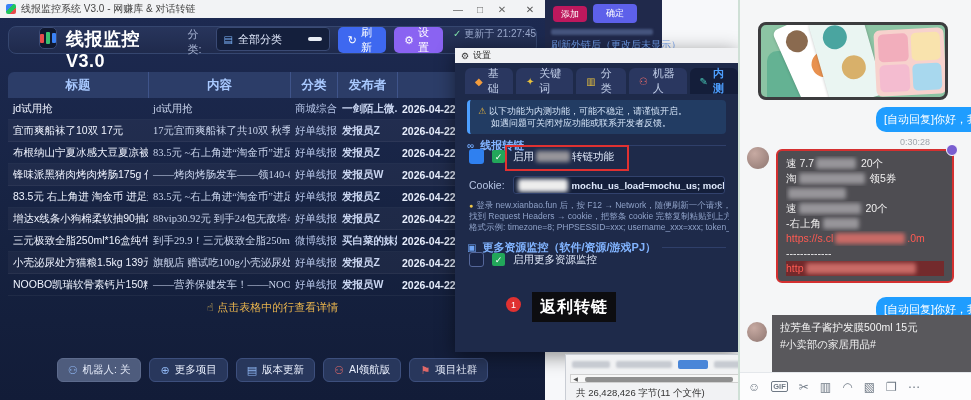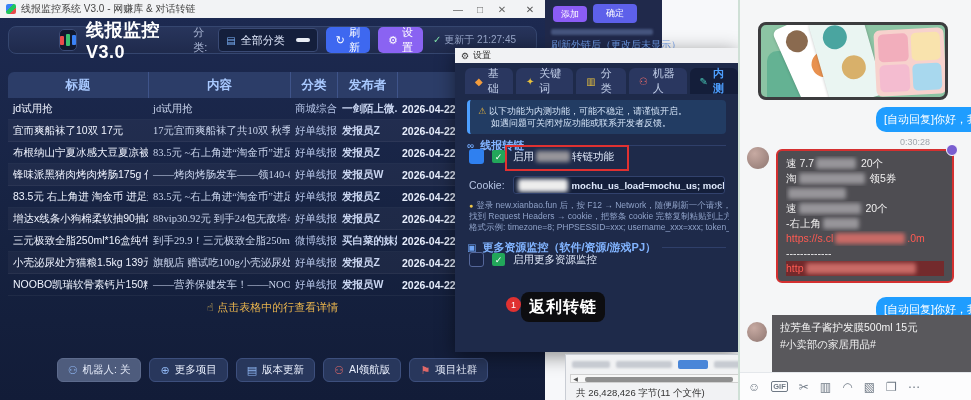--- a/index.html
+++ b/index.html
@@ -5,21 +5,21 @@
   html,body{margin:0;padding:0;background:#e8ebef;font-family:"Liberation Sans","DejaVu Sans",sans-serif;}
   #stage{position:relative;width:971px;height:400px;overflow:hidden;background:#f7f8fa;}
   *{box-sizing:border-box;}
   
   .app{position:absolute;left:0;top:0;width:545px;height:400px;background:linear-gradient(180deg,#1d2a52 0%,#16224199 60%,#121c38 100%),#16223f;}
   .titlebar{position:absolute;left:0;top:0;width:515px;height:18px;background:#f2f3f5;display:flex;align-items:center;padding:0 6px;font-size:10px;color:#444;}
   .titlebar .tico{width:10px;height:10px;border-radius:2px;background:linear-gradient(135deg,#3b82f6 0 40%,#22c55e 40% 70%,#e84b4b 70%);margin-right:5px;flex:0 0 auto;}
   .wbtns{margin-left:auto;display:flex;gap:8px;color:#666;font-size:10px;}
   .wbtns span{width:14px;text-align:center;cursor:default;}
   .minibar{position:absolute;left:515px;top:0;width:30px;height:18px;background:#f2f3f5;display:flex;align-items:center;justify-content:center;font-size:10px;color:#555;}
-  .hcard{position:absolute;left:8px;top:26px;width:529px;height:28px;border-radius:8px;background:linear-gradient(180deg,#28355c,#1f2a4c);border:1px solid #35466f;display:flex;align-items:center;padding:0 20px;}
+  .hcard{position:absolute;left:8px;top:26px;width:529px;height:28px;border-radius:8px;background:linear-gradient(180deg,#28355c,#1f2a4c);border:1px solid #35466f;display:flex;padding:0 0;}
   .logo{width:22px;height:22px;border-radius:5px;background:#10182f;border:1px solid #3a4a75;display:flex;align-items:center;justify-content:center;gap:2px;margin-left:30px;}
   .logo i{display:block;width:4px;height:12px;border-radius:1px;}
   .logo i:nth-child(1){background:#e84b4b;height:9px;}
   .logo i:nth-child(2){background:#39c06f;}
   .logo i:nth-child(3){background:#3b82f6;height:10px;}
   .apptitle{color:#fff;font-size:18px;font-weight:bold;margin-left:9px;letter-spacing:.5px;}
   .catlabel{color:#aab6d4;font-size:11px;margin-left:26px;}
   .dropdown{margin-left:8px;width:138px;height:24px;background:#141f3c;border:1px solid #3a4a75;border-radius:4px;display:flex;align-items:center;padding:0 7px;gap:5px;}
   .dropdown .dico{color:#7ab0f5;font-size:10px;}
   .dropdown .dval{color:#dfe7fa;font-size:11px;}
@@ -45,21 +45,21 @@
   .hint{position:absolute;left:8px;top:300px;width:529px;text-align:center;font-size:11px;color:#ecb64e;}
   .hint .hico{color:#f4c95d;margin-right:4px;}
   .btoolbar{position:absolute;left:8px;top:358px;width:529px;display:flex;justify-content:center;gap:8px;}
   .pill{height:24px;border-radius:6px;background:#28375c;border:1px solid #3d4f7d;color:#e6ecfa;font-size:10.5px;display:flex;align-items:center;gap:5px;padding:0 10px;cursor:default;}
   .pill-first{background:#4e5c7d;border-color:#5d6b8d;}
   .pico{font-size:11px;color:#8fb6f2;}
   .pill:nth-child(4) .pico,.pill:nth-child(5) .pico{color:#e06868;}
   
   .fragment{position:absolute;left:545px;top:0;width:117px;height:50px;background:#20294b;}
   .fragbtn{position:absolute;border-radius:4px;color:#fff;font-size:9px;display:flex;align-items:center;justify-content:center;}
-  .fragbtn.b1{left:8px;top:6px;width:34px;height:16px;background:#8b5cf6;font-family:Liberation Serif, serif;}
+  .fragbtn.b1{left:8px;top:6px;width:34px;height:16px;background:#be185d;font-family:Liberation Serif, serif;}
   .fragbtn.b2{left:48px;top:4px;width:44px;height:19px;background:#5d60ea;}
   .fragstrip{position:absolute;left:6px;top:29px;width:102px;height:6px;background:#46557e;border-radius:2px;filter:blur(1px);}
   .fraglink{position:absolute;left:6px;top:38px;font-size:10px;color:#6f9ce8;white-space:nowrap;}
   
   .dialog{position:absolute;left:455px;top:48px;width:283px;height:304px;background:#1e2a4a;box-shadow:0 4px 18px rgba(0,0,0,.45);}
   .dlg-titlebar{position:absolute;left:0;top:0;width:100%;height:15px;background:#f1f2f4;display:flex;align-items:center;padding:0 6px;font-size:9px;color:#333;gap:4px;}
   .dlg-tabs{position:absolute;left:10px;top:20px;display:flex;gap:3px;}
   .dtab{height:26px;border-radius:6px 6px 0 0;background:#2a3760;color:#c2cfe8;font-size:11px;display:flex;align-items:center;gap:5px;padding:0 10px;cursor:default;}
   .dtab.active{background:#141e3a;color:#4d9fff;font-weight:bold;}
   .tico2{font-size:10px;}
@@ -84,21 +84,21 @@
   .red-annot{position:absolute;left:50px;top:97px;width:124px;height:26px;border:2px solid #e03131;z-index:5;}
   .cookierow{position:absolute;left:14px;top:128px;display:flex;align-items:center;gap:8px;}
   .cookielabel{font-size:10.5px;color:#b6c4e4;}
   .cookieinput{width:212px;height:18px;background:#141f3b;border:1px solid #32426d;border-radius:3px;display:flex;align-items:center;padding:0 4px;gap:4px;overflow:hidden;}
   .cookieblur{width:50px;height:13px;background:#ededed;border-radius:3px;filter:blur(2px);flex:0 0 auto;}
   .cookieval{font-size:9.5px;color:#dfe9fc;white-space:nowrap;font-weight:bold;}
   .tips{position:absolute;left:14px;top:152px;width:260px;}
   .tipline{font-size:8.5px;color:#8fa2c8;line-height:11px;white-space:nowrap;overflow:hidden;}
   .bulb{color:#f0c84a;margin-right:3px;font-size:7px;}
   
-  .callout-box{position:absolute;left:521px;top:292px;width:84px;height:30px;background:#0d0d10;border-radius:8px;display:flex;align-items:center;justify-content:center;color:#fff;font-size:16px;font-weight:bold;z-index:30;letter-spacing:1px;}
+  .callout-box{position:absolute;left:532px;top:292px;width:84px;height:30px;background:#0d0d10;border-radius:0;display:flex;align-items:center;justify-content:center;color:#fff;font-size:16px;font-weight:bold;z-index:30;letter-spacing:1px;}
   .callout-num{position:absolute;left:506px;top:297px;width:15px;height:15px;border-radius:50%;background:#e03131;color:#fff;font-size:9px;display:flex;align-items:center;justify-content:center;z-index:31;}
   
   .explorer{position:absolute;left:533px;top:354px;width:205px;height:46px;background:#f1f2f4;border:1px solid #c9cdd4;border-bottom:none;z-index:10;margin-left:32px;}
   .exstrip{position:absolute;top:6px;height:7px;background:#c7cbd2;border-radius:2px;filter:blur(1px);}
   .exblue{position:absolute;top:5px;height:9px;background:#4a86d8;border-radius:2px;}
   .scrollbar{position:absolute;left:4px;top:19px;width:196px;height:9px;background:#f7f7f7;border:1px solid #d0d0d0;display:flex;align-items:center;}
   .sarrow{font-size:6px;color:#555;width:9px;text-align:center;}
   .sthumb{position:absolute;left:14px;top:1.5px;width:148px;height:5px;background:#8f8f8f;border-radius:2px;}
   .exstatus{position:absolute;left:10px;top:32px;font-size:9.5px;color:#333;white-space:nowrap;}
   

